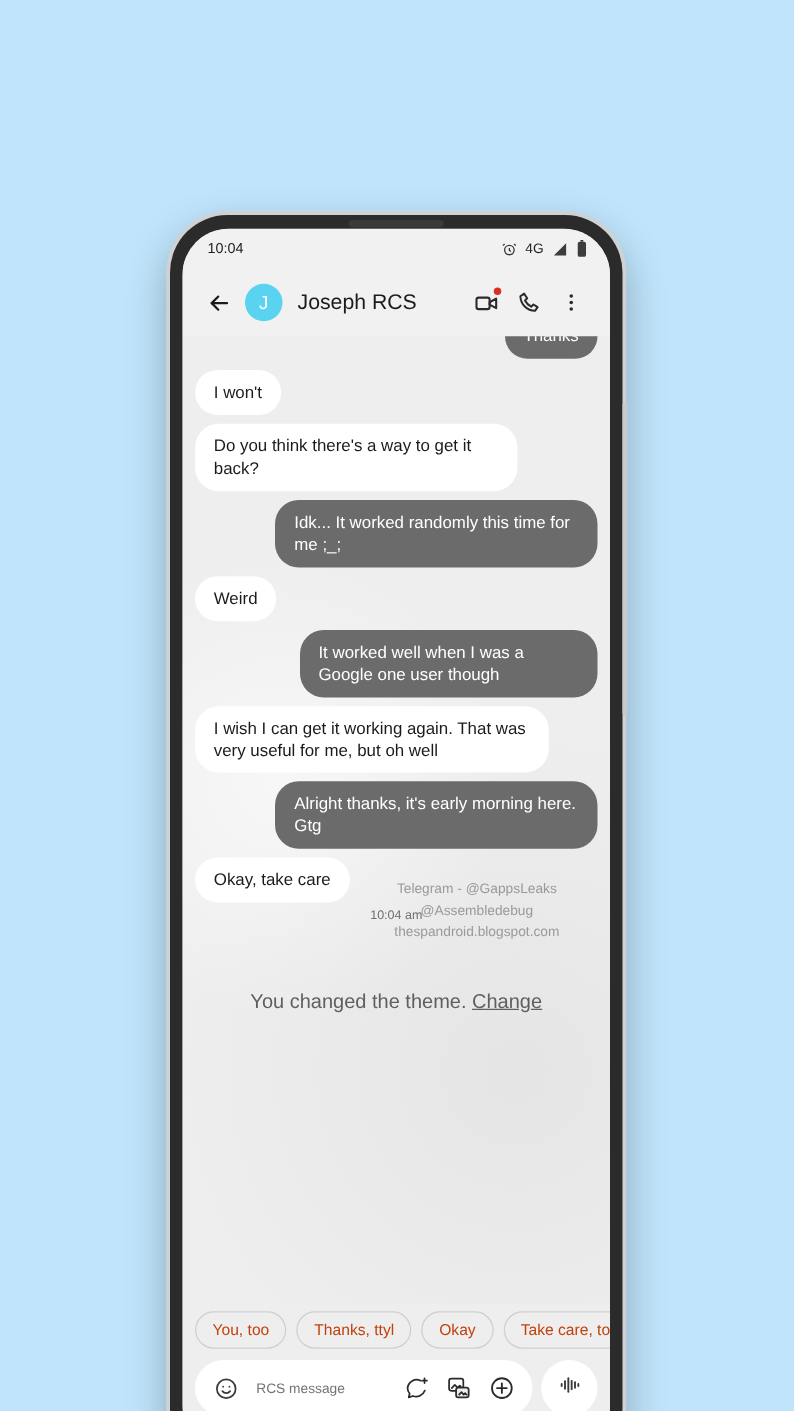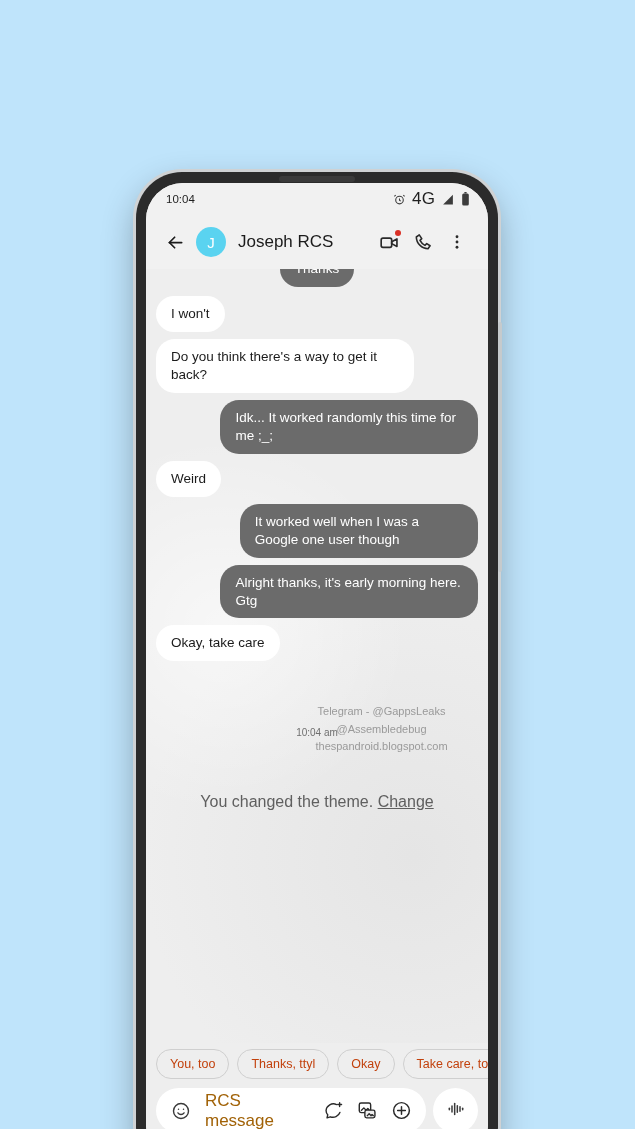--- a/index.html
+++ b/index.html
@@ -65,21 +65,21 @@
     display: flex;
     align-items: center;
     justify-content: space-between;
     padding: 0 18px 0 20px;
     background: #f1f1f1;
     font-size: 11.5px;
     color: #1f1f1f;
   }
   #status-right { display: flex; align-items: center; gap: 6px; }
   #status-right svg { display: block; }
-  .status-net { font-size: 17px; letter-spacing: .1px; }
+  .status-net { font-size: 11px; letter-spacing: .1px; }
 
   
   #app-bar {
     height: 54px;
     flex: 0 0 54px;
     display: flex;
     align-items: center;
     padding: 0 14px 0 12px;
     background: #f1f1f1;
     gap: 0;
@@ -133,21 +133,20 @@
     border-radius: 19px;
     word-wrap: break-word;
   }
   .bubble.in  { background: #ffffff; color: #1b1b1b; }
   .bubble.out { background: #6b6b6b; color: #ffffff; }
 
   
   #msg-clipped {
     margin-top: -18px;
     margin-bottom: 9px;
-    justify-content: center;
   }
   #msg-clipped .bubble { border-radius: 19px; }
 
   
   #watermark {
     position: absolute;
     right: 14px;
     top: 434px;
     width: 185px;
     text-align: center;
@@ -208,22 +207,22 @@
     height: 45px;
     background: #ffffff;
     border-radius: 24px;
     display: flex;
     align-items: center;
     padding: 0 13px;
     gap: 10px;
   }
   #compose-placeholder {
     flex: 1 1 auto;
-    font-size: 17px;
-    color: #a16207;
+    font-size: 11px;
+    color: #737373;
     margin-left: 2px;
   }
   .compose-icon { width: 24px; height: 24px; display:flex; align-items:center; justify-content:center; cursor: pointer; flex: 0 0 24px; }
   #voice-button {
     width: 45px; height: 45px; border-radius: 50%;
     background: #ffffff;
     display: flex; align-items: center; justify-content: center;
     cursor: pointer; flex: 0 0 45px;
   }
 
@@ -327,20 +326,23 @@
 
       <div class="msg-row in">
         <div class="bubble in">Weird</div>
       </div>
 
       <div class="msg-row out">
         <div class="bubble out" style="max-width:74%">It worked well when I was a Google one user though</div>
       </div>
 
 
+      <div class="msg-row in">
+        <div class="bubble in" style="max-width:88%">I wish I can get it working again. That was very useful for me, but oh well</div>
+      </div>
 
       <div class="msg-row out">
         <div class="bubble out">Alright thanks, it's early morning here. Gtg</div>
       </div>
 
       <div class="msg-row in">
         <div class="bubble in">Okay, take care</div>
       </div>
 
       <div id="watermark">

